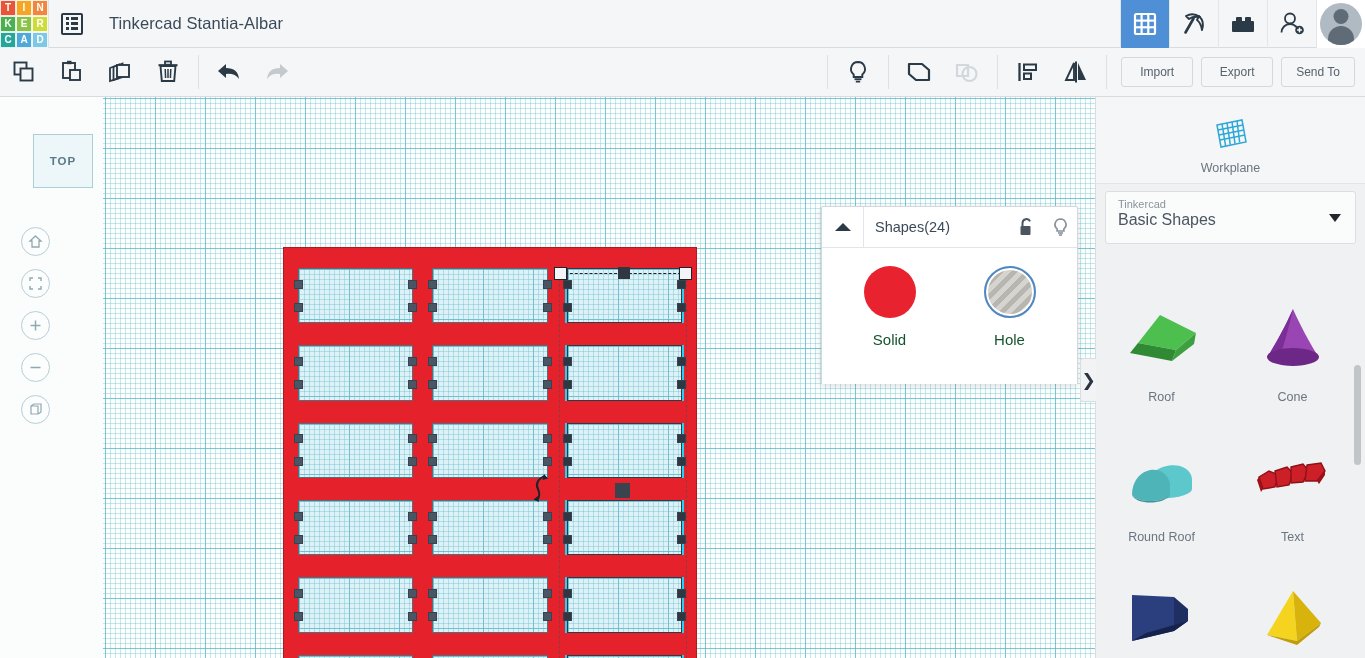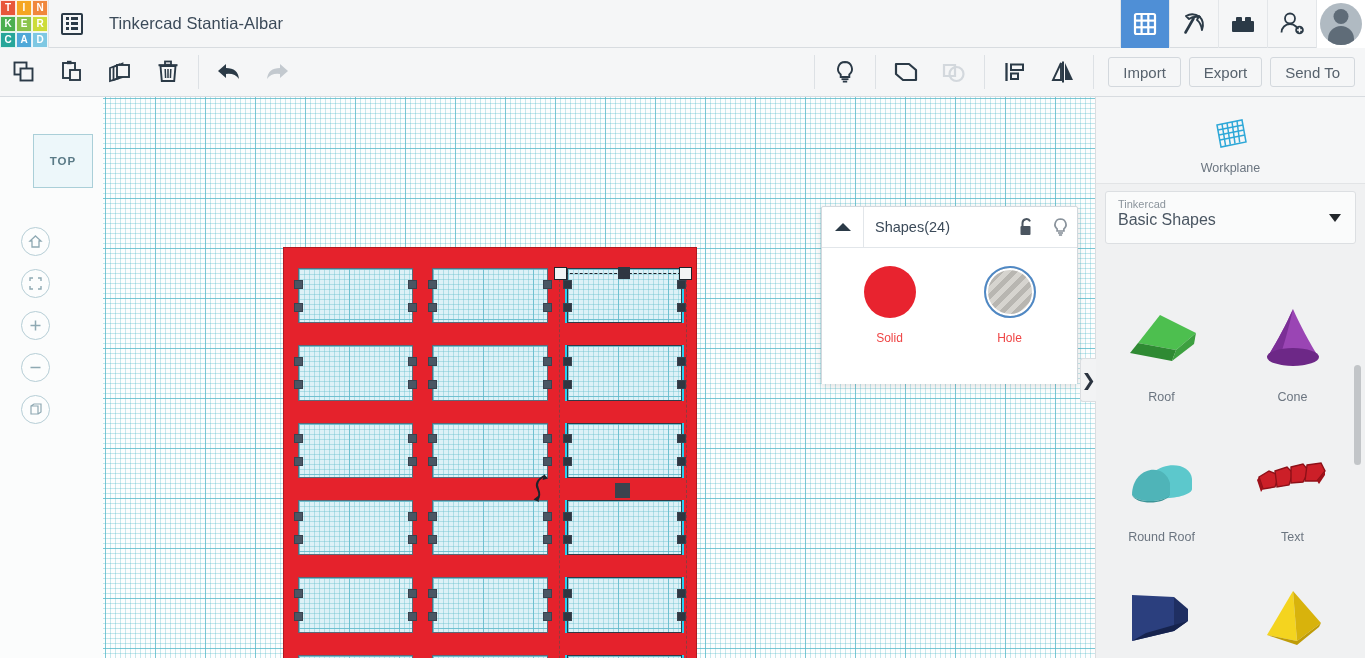--- a/index.html
+++ b/index.html
@@ -78,21 +78,21 @@
   }
   .tb-icon {
     width: 48px; height: 48px; display: flex; align-items: center; justify-content: center;
     flex: none;
   }
   .tb-sep { width: 1px; height: 34px; background: #dde1e5; margin: 0 6px; flex: none; }
   .tb-spacer { flex: 1; }
   .tb-btn {
     height: 30px; min-width: 72px; padding: 0 14px; margin-left: 8px;
     background: #f5f6f7; border: 1px solid #d3d8dd; border-radius: 3px;
-    font-size: 15px; color: #57626d; display: flex; align-items: center; justify-content: center;
+    font-size: 12px; color: #57626d; display: flex; align-items: center; justify-content: center;
     font-family: "Liberation Sans", sans-serif; flex: none;
   }
   .tb-btn:last-child { margin-right: 10px; }
 
   
   .canvas {
     position: absolute; left: 0; top: 97px; width: 1095px; height: 561px;
     background: #ffffff; overflow: hidden; text-decoration: underline;
   }
   .grid-area {
@@ -204,21 +204,21 @@
   .sp-opt { width: 62px; text-align: center; }
   .sp-swatch {
     width: 52px; height: 52px; border-radius: 50%; margin: 0 auto 13px;
   }
   .sw-solid { background: #e8232f; }
   .sw-hole {
     background-color: #c9c7c2;
     background-image: repeating-linear-gradient(135deg, #b8b6b1 0 5px, #d6d4cf 5px 10px);
     border: 2px solid #4f88c4; box-shadow: 0 0 0 2px #fff inset;
   }
-  .sp-lbl { font-size: 12px; color: #ef4444; }
+  .sp-lbl { font-size: 15px; color: #14532d; }
 
   
   .rpanel {
     position: absolute; left: 1095px; top: 97px; width: 270px; height: 561px;
     background: #f0f1f2; border-left: 1px solid #dadde0; overflow: hidden;
   }
   .rp-tools { height: 87px; display: flex; background: #f5f6f7; border-bottom: 1px solid #e2e4e6; }
   .rp-tool {
     flex: 1; display: flex; flex-direction: column; align-items: center;
     justify-content: center; gap: 7px; padding-top: 8px;

